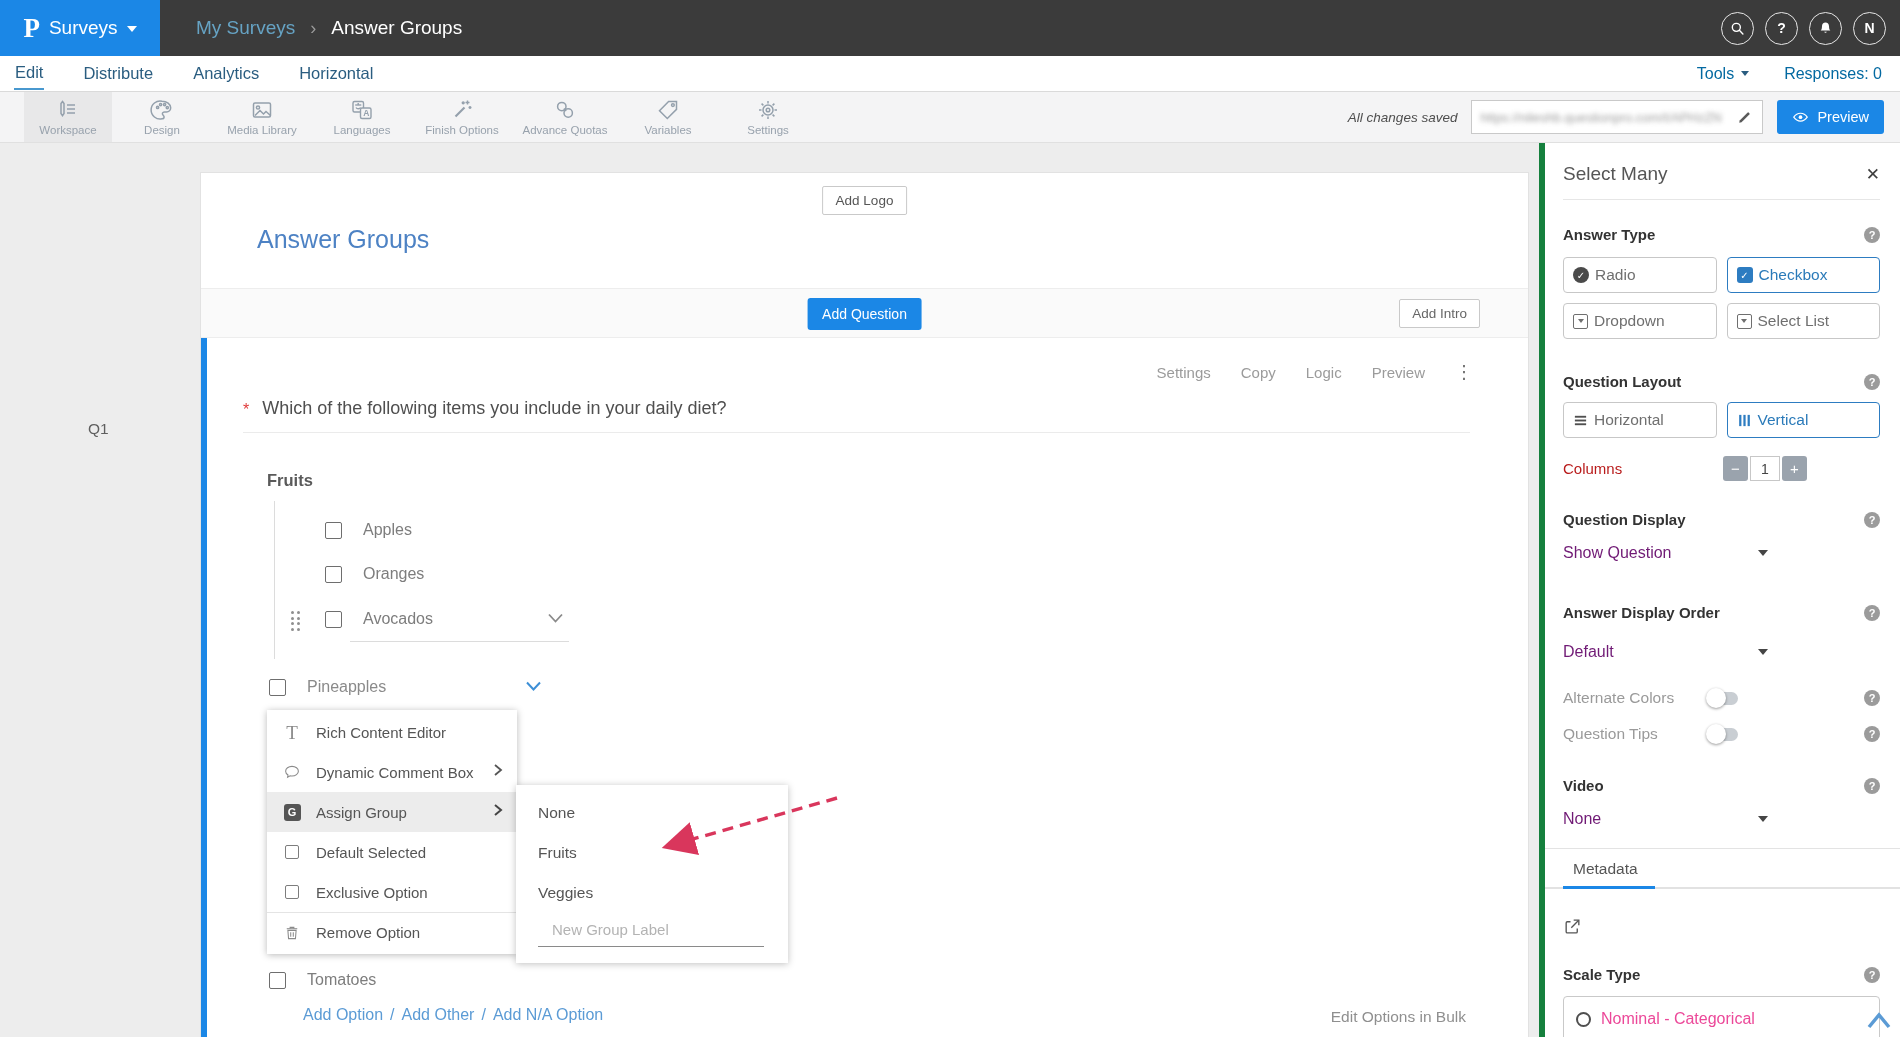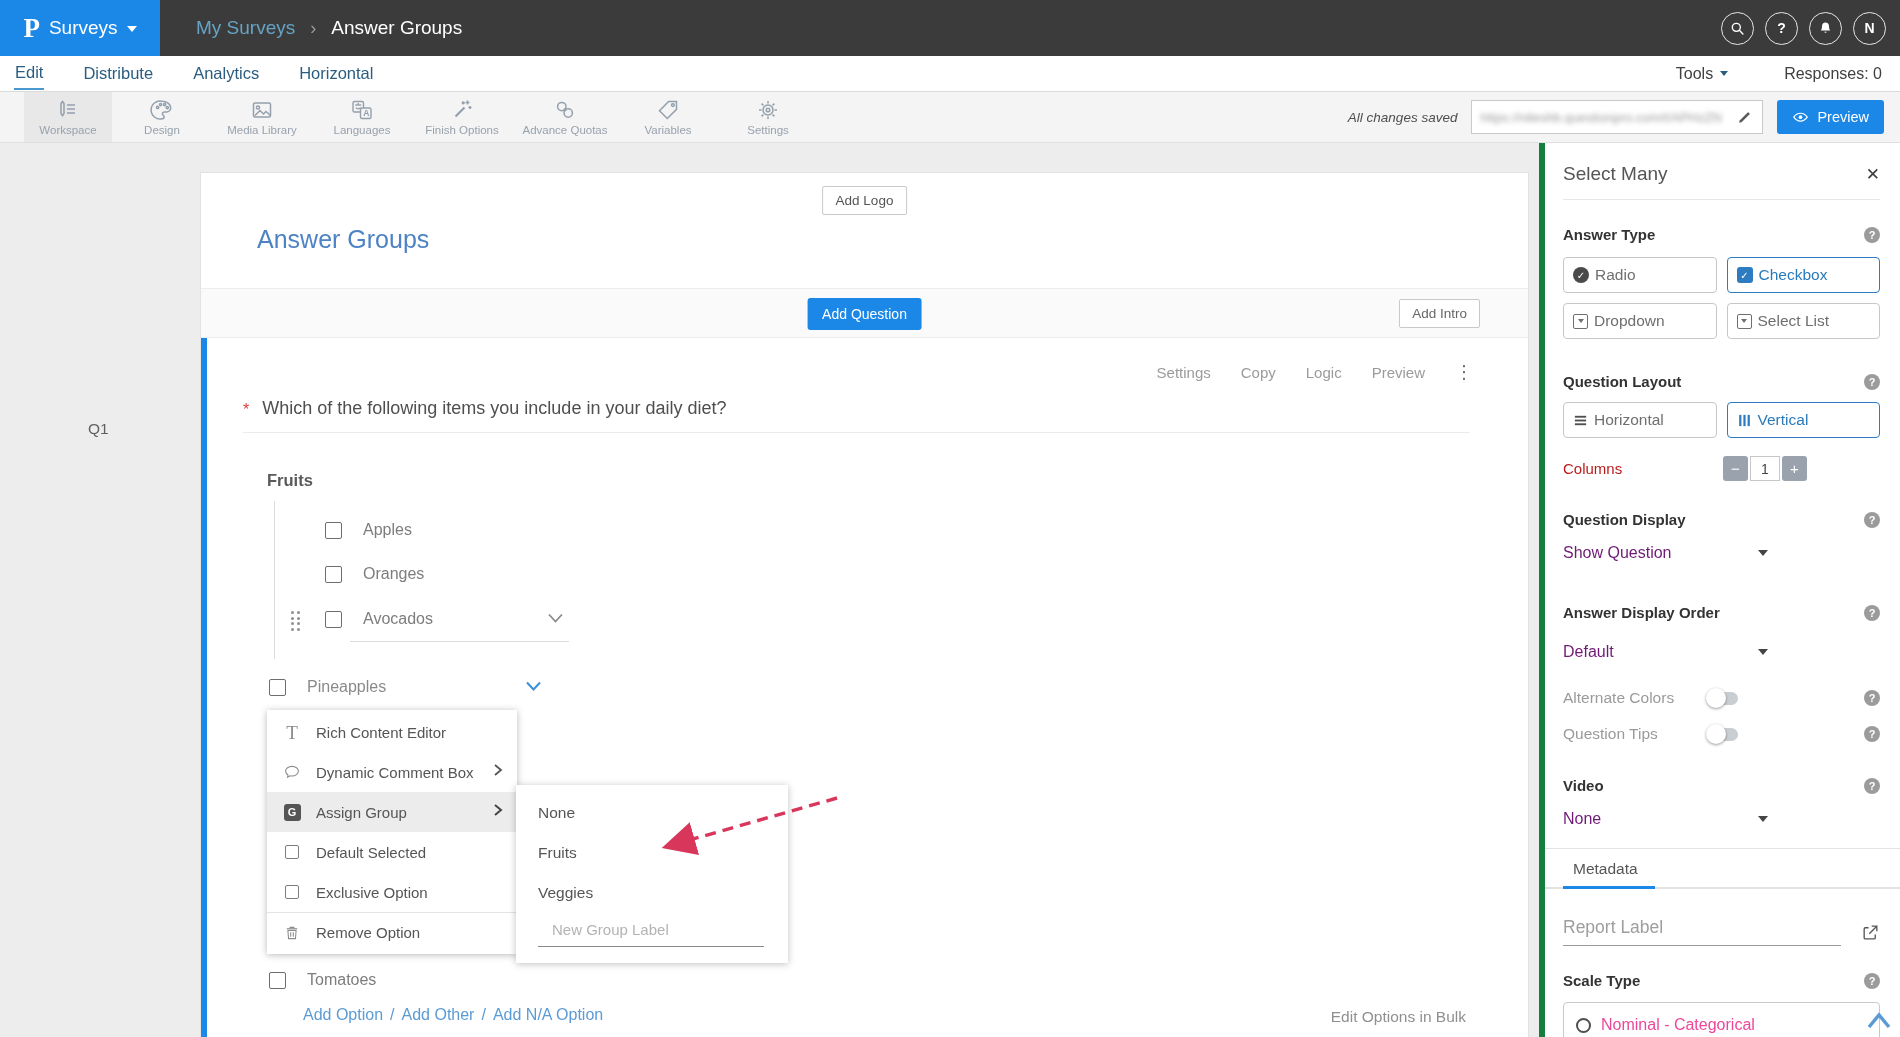--- a/index.html
+++ b/index.html
@@ -16,21 +16,21 @@
   .crumb-1 { color:#66a3c4; cursor:pointer; }
   .crumb-sep { color:#9a9a9a; margin:0 15px; font-size:18px; }
   .crumb-2 { color:#ffffff; }
   .top-icons { margin-left:auto; margin-right:14px; display:flex; gap:11px; }
   .tcircle { width:33px; height:33px; border:1.6px solid #e6e6e6; border-radius:50%; display:flex; align-items:center; justify-content:center; color:#fff; font-weight:bold; font-size:14px; cursor:pointer; }
 
   
   .nav { height:36px; background:#fff; border-bottom:1px solid #dadada; display:flex; align-items:center; padding-left:14px; }
   .nav-tab { color:#2a5d80; font-size:16.5px; margin-right:38px; padding:6px 1px; cursor:pointer; }
   .nav-tab.active { border-bottom:2px solid #4898cf; }
-  .nav-right { margin-left:auto; display:flex; align-items:center; gap:56px; padding-right:18px; color:#404040; font-size:16px; }
+  .nav-right { margin-left:auto; display:flex; align-items:center; gap:35px; padding-right:18px; color:#0369a1; font-size:16px; }
   .tools { display:flex; align-items:center; gap:7px; cursor:pointer; }
   .caret-b { width:0;height:0;border-left:4.5px solid transparent;border-right:4.5px solid transparent;border-top:5.5px solid #2a5d80; }
 
   
   .toolbar { height:51px; background:#f4f4f5; border-bottom:1px solid #e0e0e0; display:flex; align-items:stretch; padding-left:24px; }
   .tool-item { width:100px; display:flex; flex-direction:column; align-items:center; justify-content:center; gap:2px; cursor:pointer; }
   .tool-item.active { background:#e8e8e9; }
   .tool-item svg { stroke:#94a0ac; }
   .tool-label { font-size:11.5px; color:#98a2ad; white-space:nowrap; }
   .toolbar-right { margin-left:auto; display:flex; align-items:center; gap:14px; padding-right:16px; }
@@ -549,21 +549,20 @@
         <span class="caret-d"></span>
       </div>
 
       <hr class="meta-divider">
       <div class="meta-row">
         <span class="meta-tab">Metadata</span>
         <span class="meta-underline"></span>
       </div>
 
       <div class="report-row">
-        <div class="report-input">Report Label</div>
         <span>
           <svg width="19" height="19" viewBox="0 0 24 24">
               <path d="M9.5 6H5.5A1.5 1.5 0 0 0 4 7.5v11A1.5 1.5 0 0 0 5.5 20h11a1.5 1.5 0 0 0 1.5-1.5V14.5" fill="none" stroke="#555" stroke-width="1.7"></path>
               <path d="M13.5 4H20v6.5" fill="none" stroke="#555" stroke-width="1.7"></path>
               <line x1="10.5" y1="13.5" x2="19.5" y2="4.5" stroke="#555" stroke-width="1.7"></line>
             </svg>
         </span>
       </div>
 
       <div class="sec-head scale-head">

